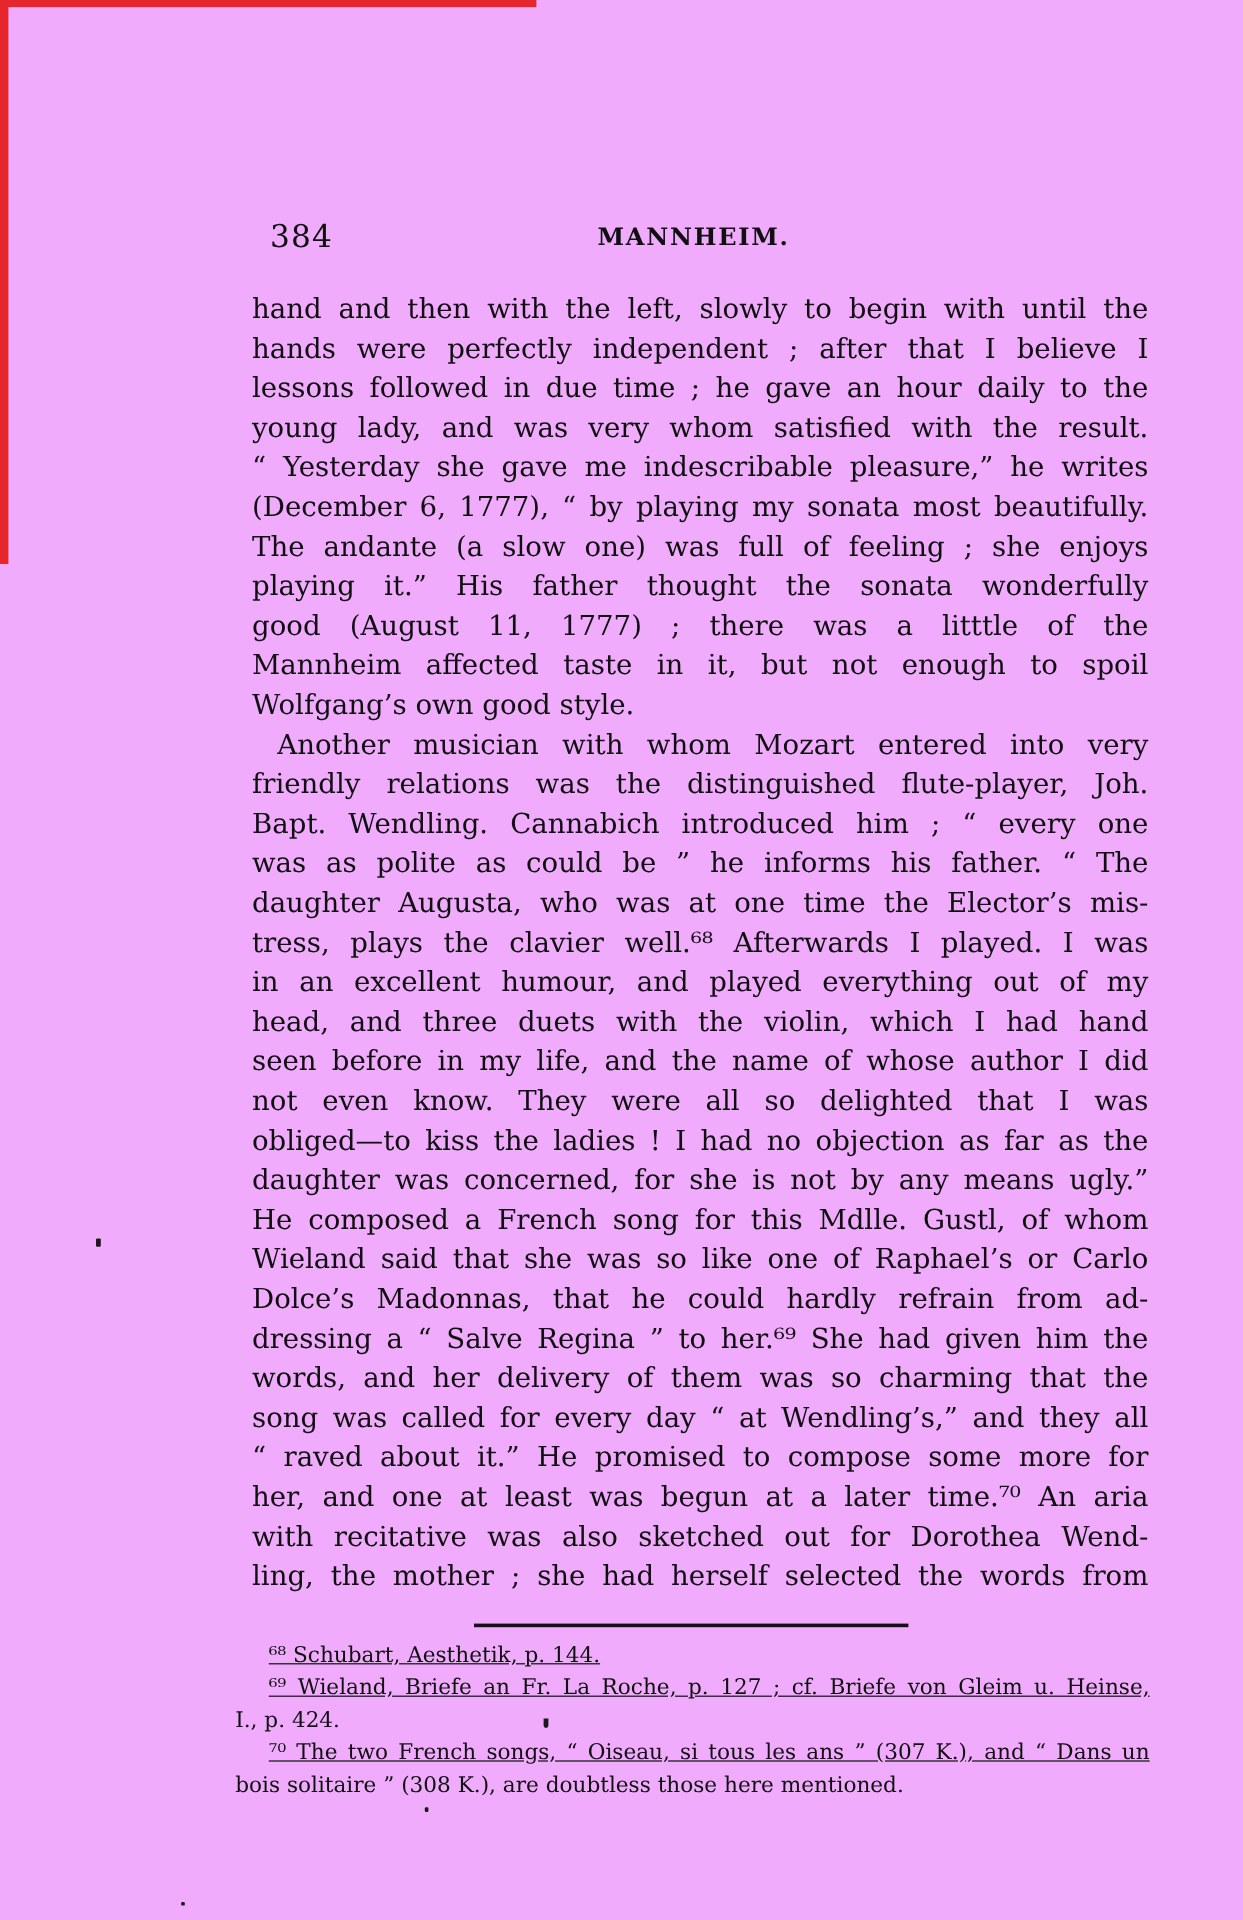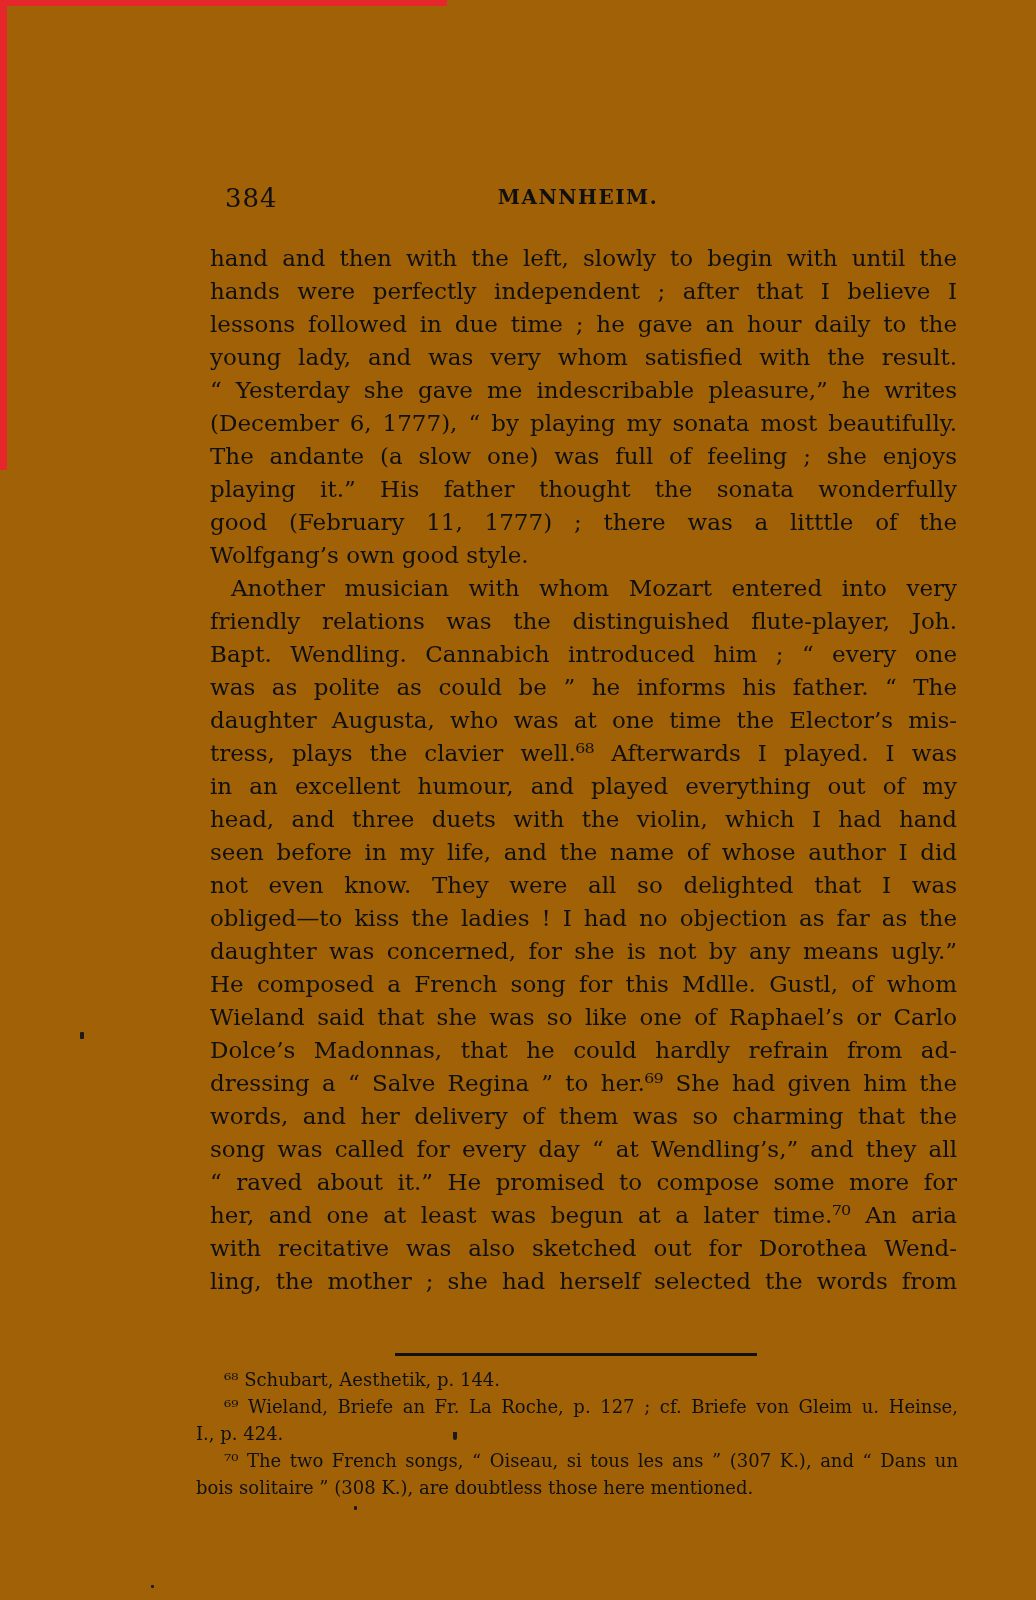--- a/index.html
+++ b/index.html
@@ -65,50 +65,51 @@
     left: 196px;
     top: 1366px;
     width: 762px;
     font-size: 18px;
     line-height: 27px;
   }
   .footnotes .fn-line {
     text-align: justify;
     text-align-last: justify;
   }
-  .footnotes .fn-line.fn-first { text-indent: 28px; }
+  .footnotes .fn-line.fn-first { text-indent: 28px; text-decoration: underline; }
   .footnotes .fn-line.no-just { text-align-last: left; }
 
   .speck { position: absolute; background: #1a1a1a; border-radius: 1px; }
   .speck.s1 { left: 80px;  top: 1032px; width: 4px; height: 7px; }
   .speck.s2 { left: 453px; top: 1432px; width: 4px; height: 8px; border-radius: 0 0 3px 3px; }
   .speck.s3 { left: 354px; top: 1506px; width: 3px; height: 4px; }
   .speck.s4 { left: 151px; top: 1585px; width: 3px; height: 3px; }
 </style>
 </head>
 <body>
 
-<div class="page" style="color: rgb(16, 16, 16); background: #a16207;">
+<div class="page" style="color: rgb(16, 16, 16); background: #f0abfc;">
   <div class="red-mark v" style="background: rgb(229, 38, 43);"></div>
   <div class="red-mark h" style="background: rgb(229, 38, 43);"></div>
 
   <div class="page-number">384</div>
   <div class="running-header">MANNHEIM.</div>
 
   <div class="body-text" id="body-text">
       <div>
         <div class="line">hand and then with the left, slowly to begin with until the</div>
         <div class="line">hands were perfectly independent ; after that I believe I</div>
         <div class="line">lessons followed in due time ; he gave an hour daily to the</div>
         <div class="line">young lady, and was very whom satisfied with the result.</div>
         <div class="line">“ Yesterday she gave me indescribable pleasure,” he writes</div>
         <div class="line">(December 6, 1777), “ by playing my sonata most beautifully.</div>
         <div class="line">The andante (a slow one) was full of feeling ; she enjoys</div>
         <div class="line">playing it.” His father thought the sonata wonderfully</div>
-        <div class="line">good (February 11, 1777) ; there was a litttle of the</div>
+        <div class="line">good (August 11, 1777) ; there was a litttle of the</div>
+        <div class="line">Mannheim affected taste in it, but not enough to spoil</div>
         <div class="line no-just">Wolfgang’s own good style.</div>
       </div>
       <div>
         <div class="line indent">Another musician with whom Mozart entered into very</div>
         <div class="line">friendly relations was the distinguished flute-player, Joh.</div>
         <div class="line">Bapt. Wendling. Cannabich introduced him ; “ every one</div>
         <div class="line">was as polite as could be ” he informs his father. “ The</div>
         <div class="line">daughter Augusta, who was at one time the Elector’s mis-</div>
         <div class="line">tress, plays the clavier well.⁶⁸ Afterwards I played. I was</div>
         <div class="line">in an excellent humour, and played everything out of my</div>

